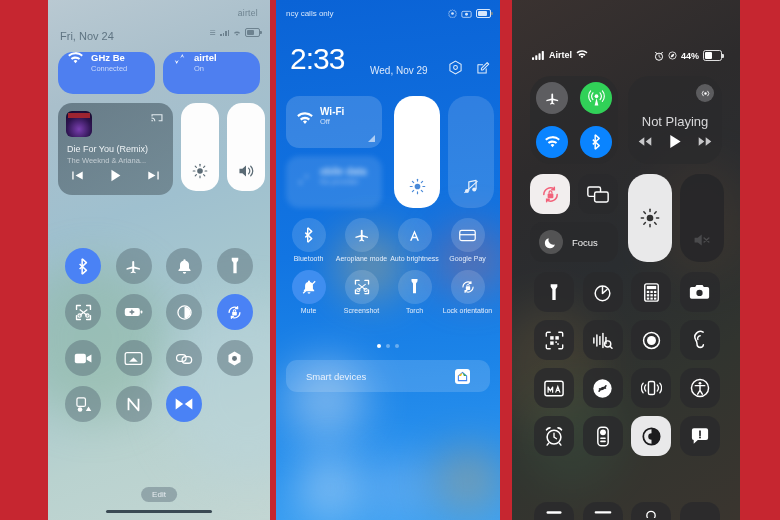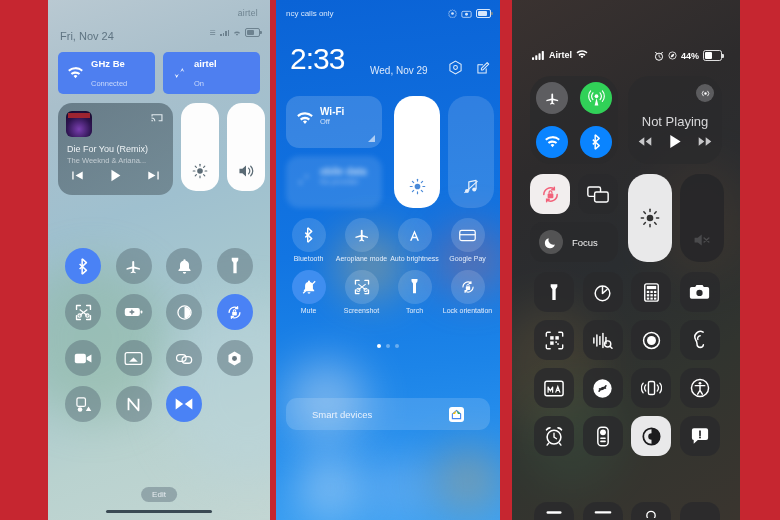--- a/index.html
+++ b/index.html
@@ -32,24 +32,24 @@
   .mini-sig i{position:absolute;bottom:0;width:1.5px;background:#6d828f;display:block;}
   .mini-sig i:nth-child(1){left:0;height:2px}
   .mini-sig i:nth-child(2){left:2.5px;height:3.5px}
   .mini-sig i:nth-child(3){left:5px;height:5px}
   .mini-sig i:nth-child(4){left:7.5px;height:6.5px}
   .mini-batt{display:inline-block;width:13px;height:7px;border:1px solid #6d828f;border-radius:2px;position:relative;}
   .mini-batt:after{content:"";position:absolute;right:-2.5px;top:2px;width:1.5px;height:3px;background:#6d828f;border-radius:0 1px 1px 0;}
   .mini-batt b{position:absolute;left:1px;top:1px;bottom:1px;width:7px;background:#6d828f;border-radius:1px;display:block;}
 
   .l-top{position:absolute;left:10px;right:10px;top:52px;display:flex;gap:8px;}
-  .l-tile{flex:1;height:42px;border-radius:5px;background:#4e7ff0;display:flex;align-items:center;padding:0 9px;box-sizing:border-box;gap:7px;}
+  .l-tile{flex:1;height:42px;border-radius:15px;background:#4e7ff0;display:flex;align-items:flex-start;padding:0 9px;box-sizing:border-box;gap:7px;}
   .l-tile .tt{display:flex;flex-direction:column;justify-content:center;overflow:hidden;}
   .l-tile .t1{color:#fff;font-size:9.5px;font-weight:bold;white-space:nowrap;overflow:hidden;}
-  .l-tile .t2{color:#c9d9fb;font-size:7.5px;white-space:nowrap;margin-top:10px;}
+  .l-tile .t2{color:#c9d9fb;font-size:7.5px;white-space:nowrap;margin-top:1px;}
 
   .l-media{position:absolute;left:10px;top:103px;width:115px;height:92px;border-radius:14px;
     background:linear-gradient(150deg,rgba(88,108,120,.80),rgba(104,126,136,.80));}
   .l-art{position:absolute;left:8px;top:8px;width:26px;height:26px;border-radius:6px;
     background:radial-gradient(circle at 50% 70%,#7a3fb0 0%,#2d1450 55%,#120722 100%);overflow:hidden;}
   .l-art:before{content:"";position:absolute;left:2px;top:2px;right:2px;height:5px;background:#b3282e;opacity:.85;}
   .l-cast{position:absolute;right:9px;top:9px;width:14px;height:11px;}
   .l-song{position:absolute;left:9px;top:41px;color:#eef3f6;font-size:9px;white-space:nowrap;}
   .l-artist{position:absolute;left:9px;top:53px;color:#c2ccd2;font-size:7.5px;white-space:nowrap;}
   .l-ctrls{position:absolute;left:9px;right:9px;top:66px;display:flex;justify-content:space-between;align-items:center;padding:0 4px;}
@@ -101,21 +101,21 @@
 
   .m-grid{position:absolute;left:6px;right:6px;top:218px;display:grid;grid-template-columns:repeat(4,1fr);row-gap:6px;justify-items:center;}
   .m-cell{width:52px;display:flex;flex-direction:column;align-items:center;}
   .m-circ{width:34px;height:34px;border-radius:50%;background:rgba(255,255,255,.14);display:flex;align-items:center;justify-content:center;}
   .m-circ.on{background:#3f8ef0;}
   .m-lab{color:#e4eefb;font-size:7px;text-align:center;margin-top:3px;line-height:1.25;}
   .m-pages{position:absolute;left:50%;transform:translateX(-50%);top:344px;display:flex;gap:5px;}
   .m-pages i{width:4px;height:4px;border-radius:50%;background:rgba(255,255,255,.35);display:block;}
   .m-pages i.act{background:#fff;}
   .m-smart{position:absolute;left:10px;right:10px;top:360px;height:32px;border-radius:11px;background:rgba(255,255,255,.15);
-    display:flex;align-items:center;padding:0 26px;box-sizing:border-box;justify-content:space-between;margin-top:38px;}
+    display:flex;align-items:center;padding:0 20px;box-sizing:border-box;justify-content:space-between;}
   .m-smart span{color:#eaf2fd;font-size:9.5px;}
   .m-home-ic{width:15px;height:15px;border-radius:3px;background:#fff;display:flex;align-items:center;justify-content:center;}
 
   
   .r-status{position:absolute;left:0;right:0;top:50px;height:14px;}
   .r-sl{position:absolute;left:20px;top:0;display:flex;align-items:center;gap:4px;color:#fff;font-size:9px;font-weight:bold;}
   .r-sr{position:absolute;right:18px;top:0;display:flex;align-items:center;gap:4px;color:#fff;font-size:9px;font-weight:bold;}
   .r-batt{width:17px;height:9px;border:1.1px solid rgba(255,255,255,.85);border-radius:2.5px;position:relative;}
   .r-batt:after{content:"";position:absolute;right:-3px;top:2.5px;width:1.8px;height:4px;background:rgba(255,255,255,.85);border-radius:0 1px 1px 0;}
   .r-batt b{position:absolute;left:1.2px;top:1.2px;bottom:1.2px;width:6.5px;background:#fff;border-radius:1px;display:block;}

